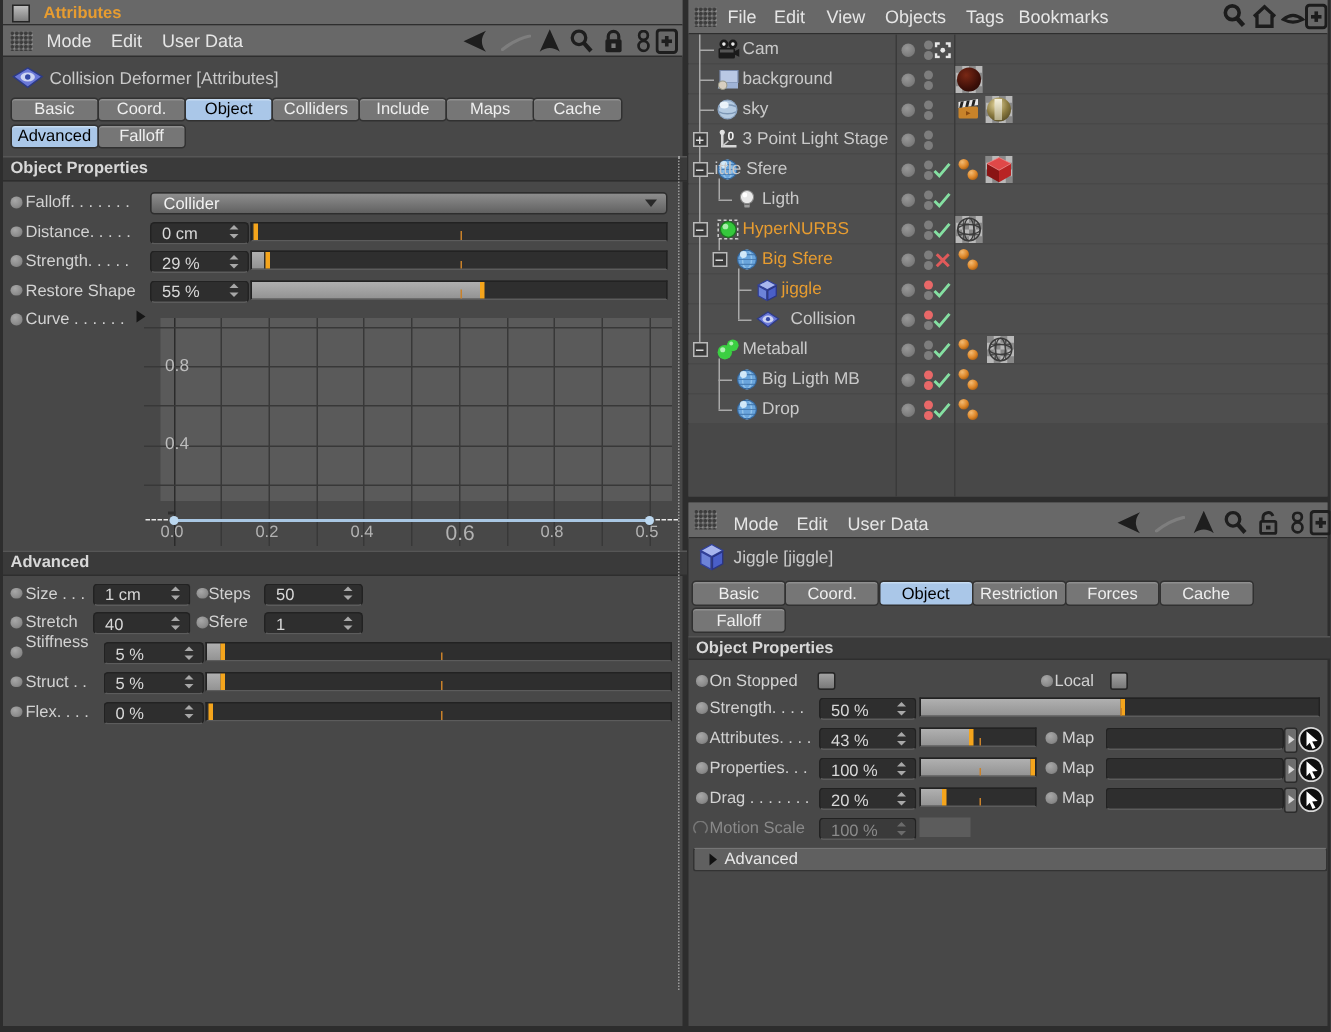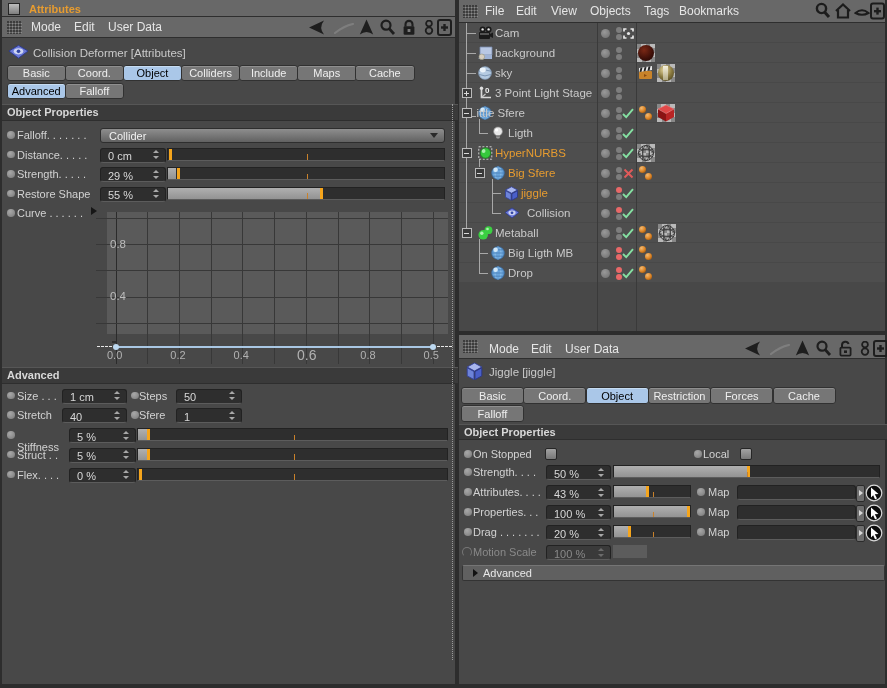--- a/index.html
+++ b/index.html
@@ -180,21 +180,21 @@
     <span style="color:#d8d8d8">40</span>
   </div>
 <div class="step" style="left:114px;top:409.8px;height:11px;"></div>
 <div class="dot" style="left:131px;top:411.3px;"></div>
 <div class="lbl" style="left:139px;top:410.3px;">Sfere</div>
 <div class="inp" style="left:176px;top:408.3px;width:64px;height:13px;">
     <span style="color:#d8d8d8">1</span>
   </div>
 <div class="step" style="left:229px;top:409.8px;height:11px;"></div>
 <div class="dot" style="left:7px;top:431.1px;"></div>
-<div class="lbl" style="left:17px;top:442px;">Stiffness</div>
+<div class="lbl" style="left:17px;top:423px;">Stiffness</div>
 <div class="inp" style="left:69px;top:428.1px;width:65px;height:13px;">
     <span style="color:#d8d8d8">5 %</span>
   </div>
 <div class="step" style="left:123px;top:429.6px;height:11px;"></div>
 <div class="track" style="left:137px;top:428.1px;width:309px;height:11px;">
     <div class="fill" style="width:9px;"></div>
     <div class="omark" style="left:9px;"></div>
     <div class="tick" style="left:156px;top:5.5px;bottom:0;"></div>
   </div>
 <div class="dot" style="left:7px;top:450.9px;"></div>

